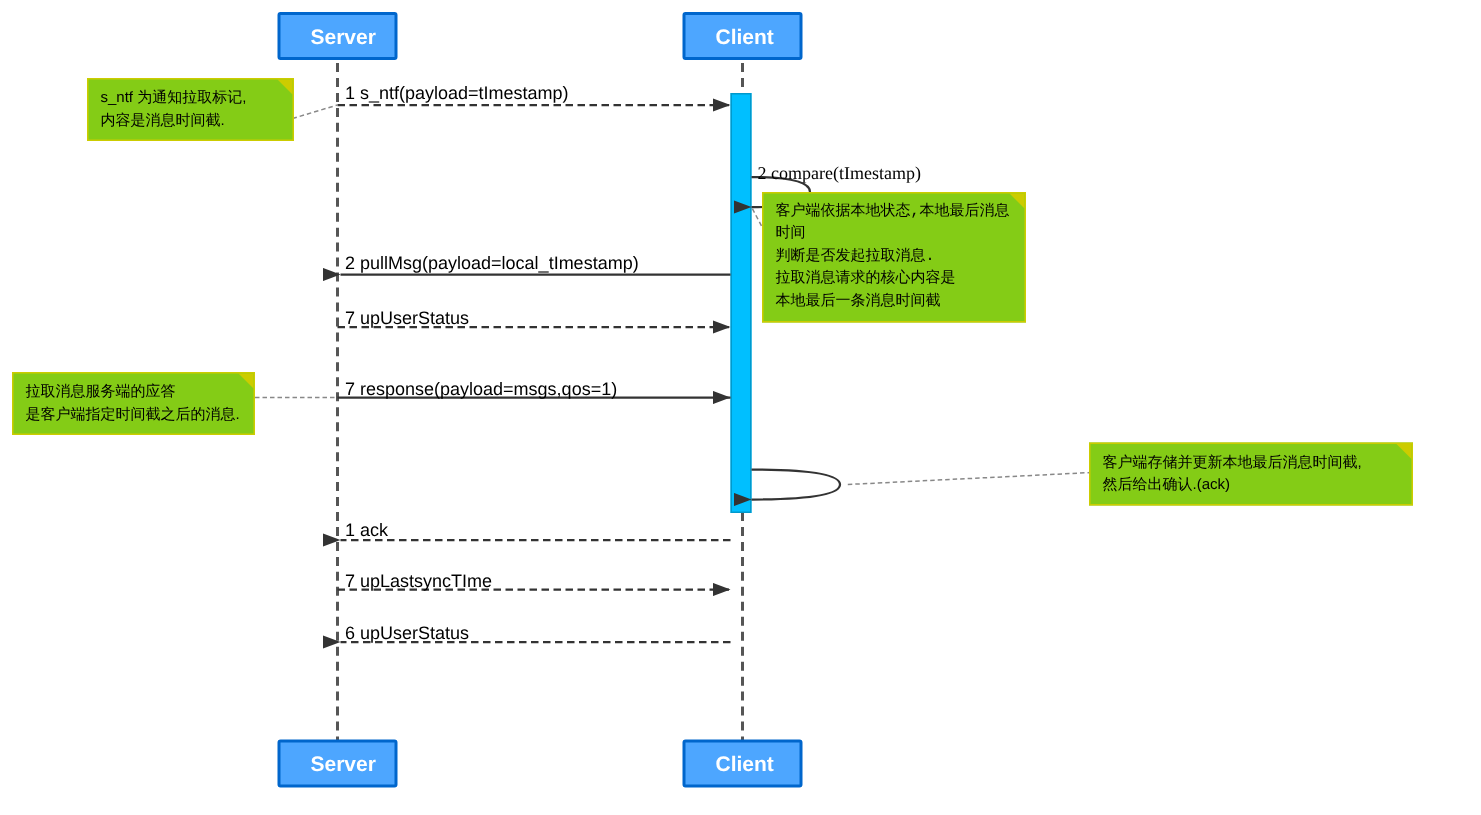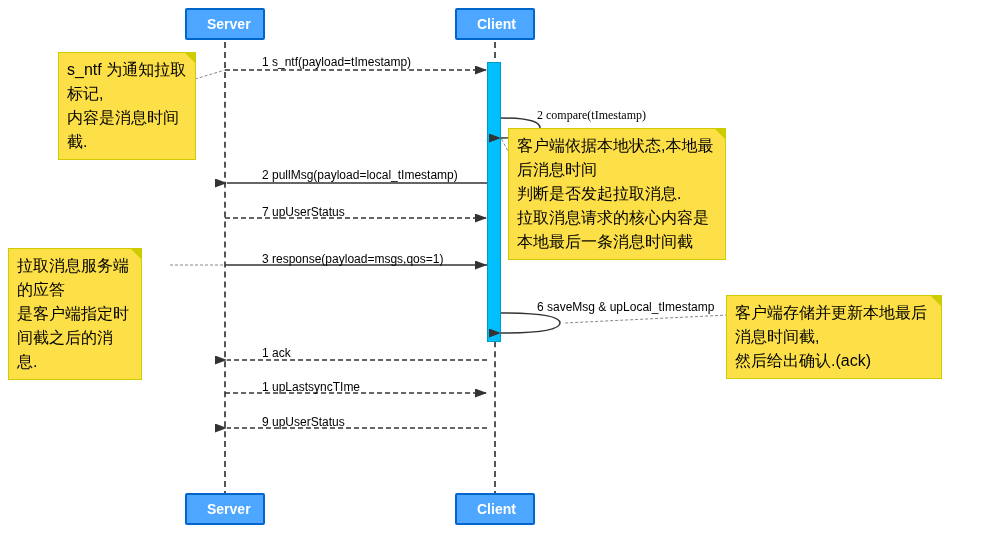--- a/index.html
+++ b/index.html
@@ -53,29 +53,28 @@
       z-index: 6;
       pointer-events: none;
     }
     
     .msg-label {
       position: absolute;
       font-size: 12px;
       color: #000;
       z-index: 8;
       white-space: nowrap;
-      margin-left: 32px;
     }
     
     .note-box {
       position: absolute;
-      background: #fde047;
+      background: #84cc16;
       border: 1px solid #cccc00;
       padding: 5px 8px;
-      font-size: 16px;
+      font-size: 10px;
       color: #000;
       line-height: 1.5;
       z-index: 9;
     }
     .note-box::after {
       content: '';
       position: absolute;
       top: 0; right: 0;
       width: 0; height: 0;
       border-style: solid;
@@ -143,42 +142,41 @@
   </svg>
 
   <div class="msg-label" style="left:230px; top:55px;">1 s_ntf(payload=tImestamp)</div>
 
   <div class="msg-label" style="left:505px; top:108px;font-family:Liberation Serif, serif;">2 compare(tImestamp)</div>
 
   <div class="msg-label" style="left:230px; top:168px;">2 pullMsg(payload=local_tImestamp)</div>
 
   <div class="msg-label" style="left:230px; top:205px;">7 upUserStatus</div>
 
-  <div class="msg-label" style="left:230px; top:252px;">3 response(payload=msgs,qos=1)</div>
+  <div class="msg-label" style="left:230px; top:252px;">7 response(payload=msgs,qos=1)</div>
 
-  <div class="msg-label" style="left:505px; top:300px;">6 saveMsg &amp; upLocal_tImestamp</div>
 
   <div class="msg-label" style="left:230px; top:346px;">1 ack</div>
 
-  <div class="msg-label" style="left:230px; top:380px;">1 upLastsyncTIme</div>
+  <div class="msg-label" style="left:230px; top:380px;">7 upLastsyncTIme</div>
 
-  <div class="msg-label" style="left:230px; top:415px;">9 upUserStatus</div>
+  <div class="msg-label" style="left:230px; top:415px;">6 upUserStatus</div>
 
   <div class="note-box" style="left:58px; top:52px; width:138px;">
     s_ntf 为通知拉取标记,<br>内容是消息时间截.
   </div>
 
-  <div class="note-box" style="left:508px; top:128px; width:218px;">
+  <div class="note-box" style="left:508px; top:128px; width:176px;font-family:Liberation Mono, monospace;">
     客户端依据本地状态,本地最后消息时间<br>
     判断是否发起拉取消息.<br>
     拉取消息请求的核心内容是<br>
     本地最后一条消息时间截
   </div>
 
-  <div class="note-box" style="left:8px; top:248px; width:134px;">
+  <div class="note-box" style="left:8px; top:248px; width:162px;">
     拉取消息服务端的应答<br>
     是客户端指定时间截之后的消息.
   </div>
 
   <div class="note-box" style="left:726px; top:295px; width:216px;">
     客户端存储并更新本地最后消息时间截,<br>
     然后给出确认.(ack)
   </div>
 
 </div>

